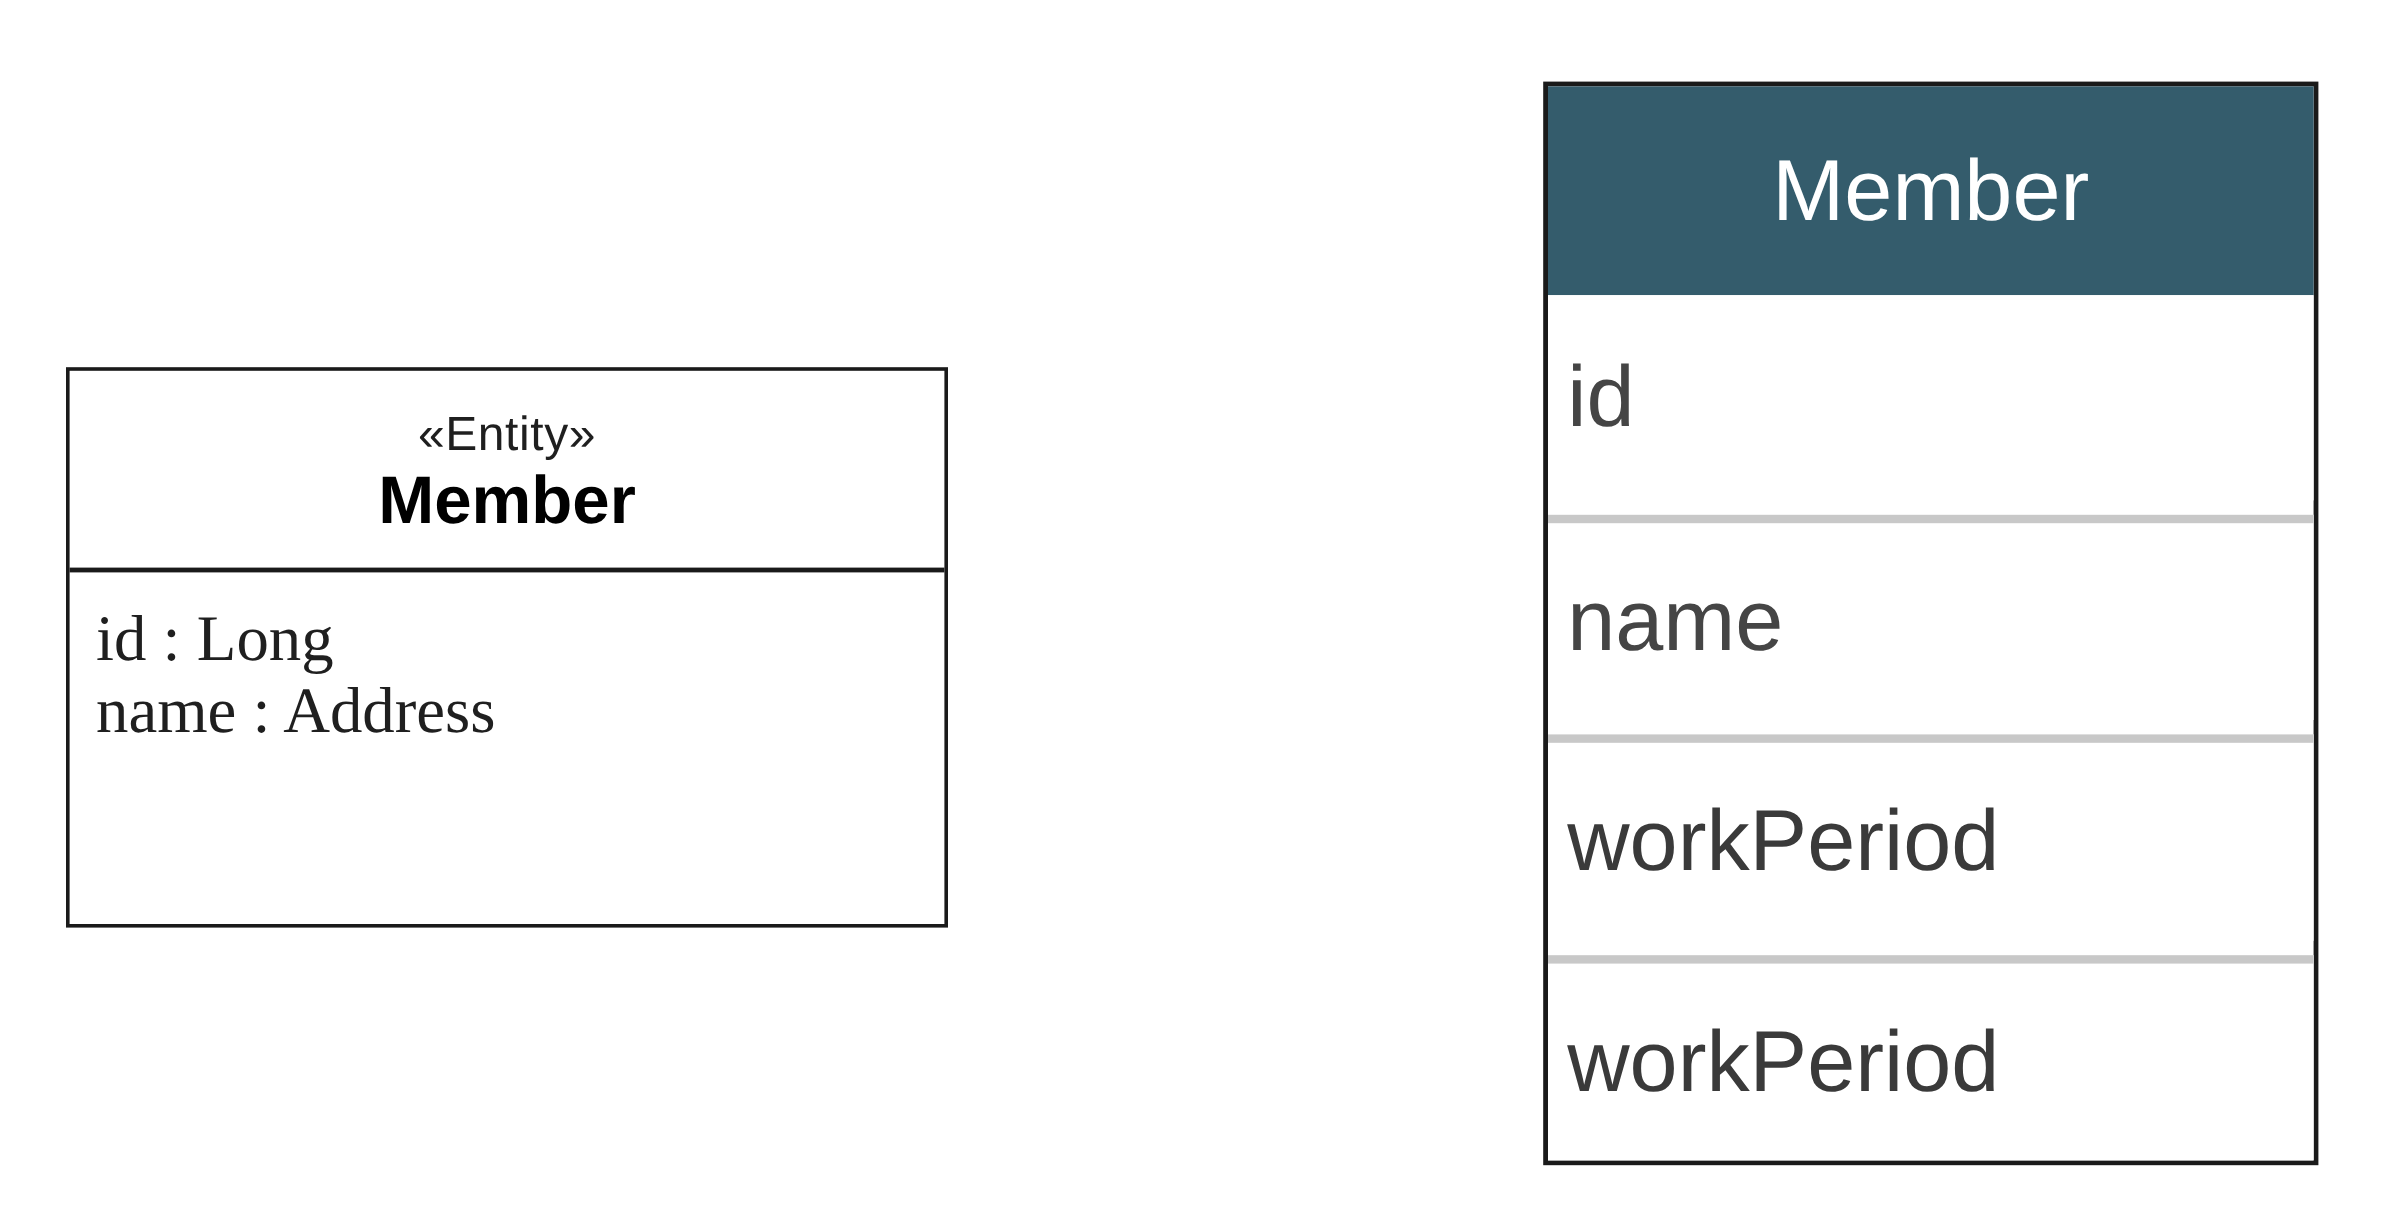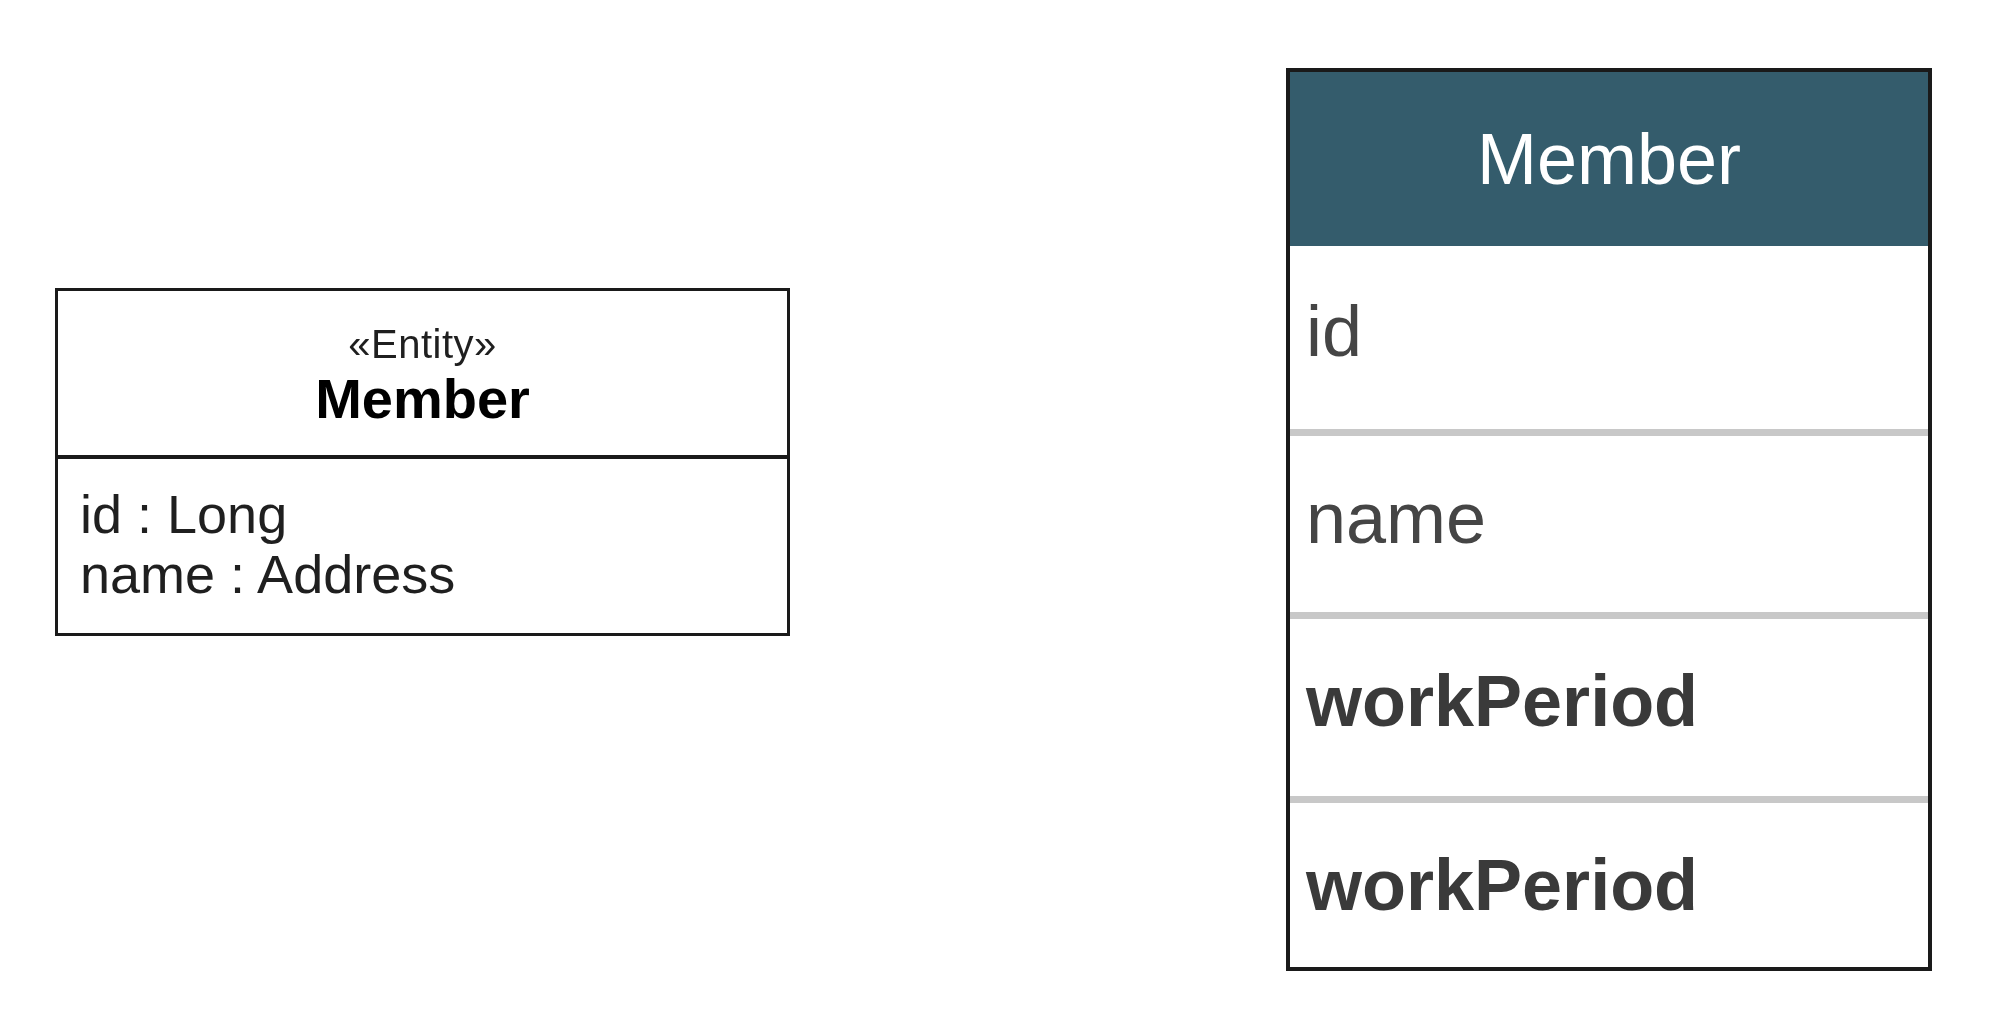--- a/index.html
+++ b/index.html
@@ -21,22 +21,22 @@
   .canvas{
     position:relative;
     width:2000px;height:1025px;
     background:var(--bg);
     overflow:hidden;
   }
 
   
   .uml-box{
     position:absolute;
-    left:55px;top:288px;
-    width:735px;height:348px;
+    left:55px;top:306px;
+    width:735px;height:467px;
     box-sizing:border-box;
     border:3px solid var(--border);
     background:var(--bg);
   }
   .uml-header{
     box-sizing:border-box;
     height:168px;
     border-bottom:4px solid var(--border);
     display:flex;flex-direction:column;
     align-items:center;justify-content:center;
@@ -57,20 +57,21 @@
   }
   .uml-body{
     box-sizing:border-box;
     padding:25px 20px 0 22px;
   }
   .uml-attr{
     font-size:54px;
     line-height:60px;
     color:var(--uml-text);
     white-space:nowrap;
+    font-family:Liberation Serif, serif;
   }
   .uml-attr.bold-condensed{
     font-size:58px;
     font-weight:bold;
     color:var(--uml-bold);
   }
   .uml-attr.bold-condensed .squeeze{
     display:inline-block;
     transform:scaleX(0.65);
     transform-origin:left center;
@@ -103,21 +104,21 @@
     font-size:72px;
     color:var(--row-text);
     white-space:nowrap;
     background:var(--bg);
   }
   .db-row + .db-row{
     border-top:7px solid var(--separator);
     margin-top:12px;
   }
   .db-row.bold{
-    font-weight:bold;
+    font-weight:normal;
     color:var(--row-text-bold);
   }
 </style>
 </head>
 <body>
 
 <div class="canvas">
 
   <div class="uml-box">
     <div class="uml-header">

